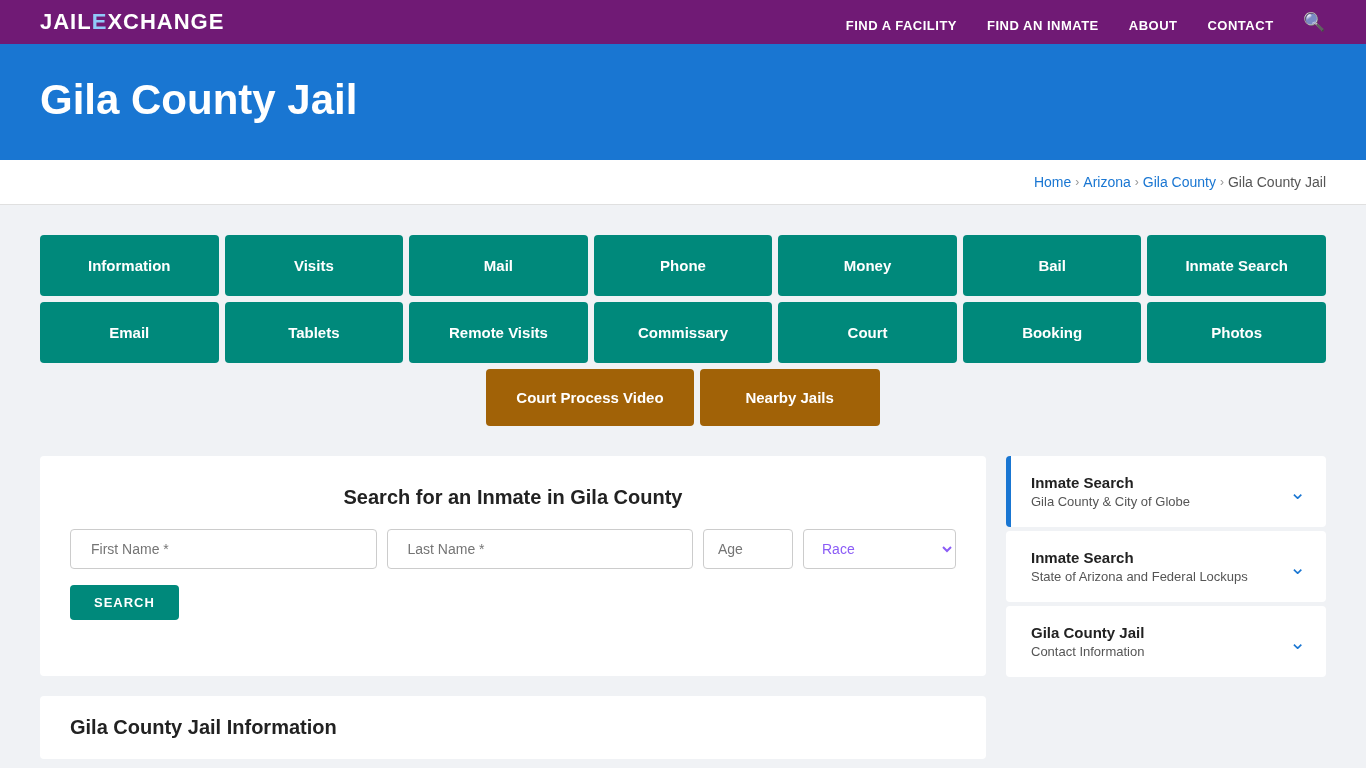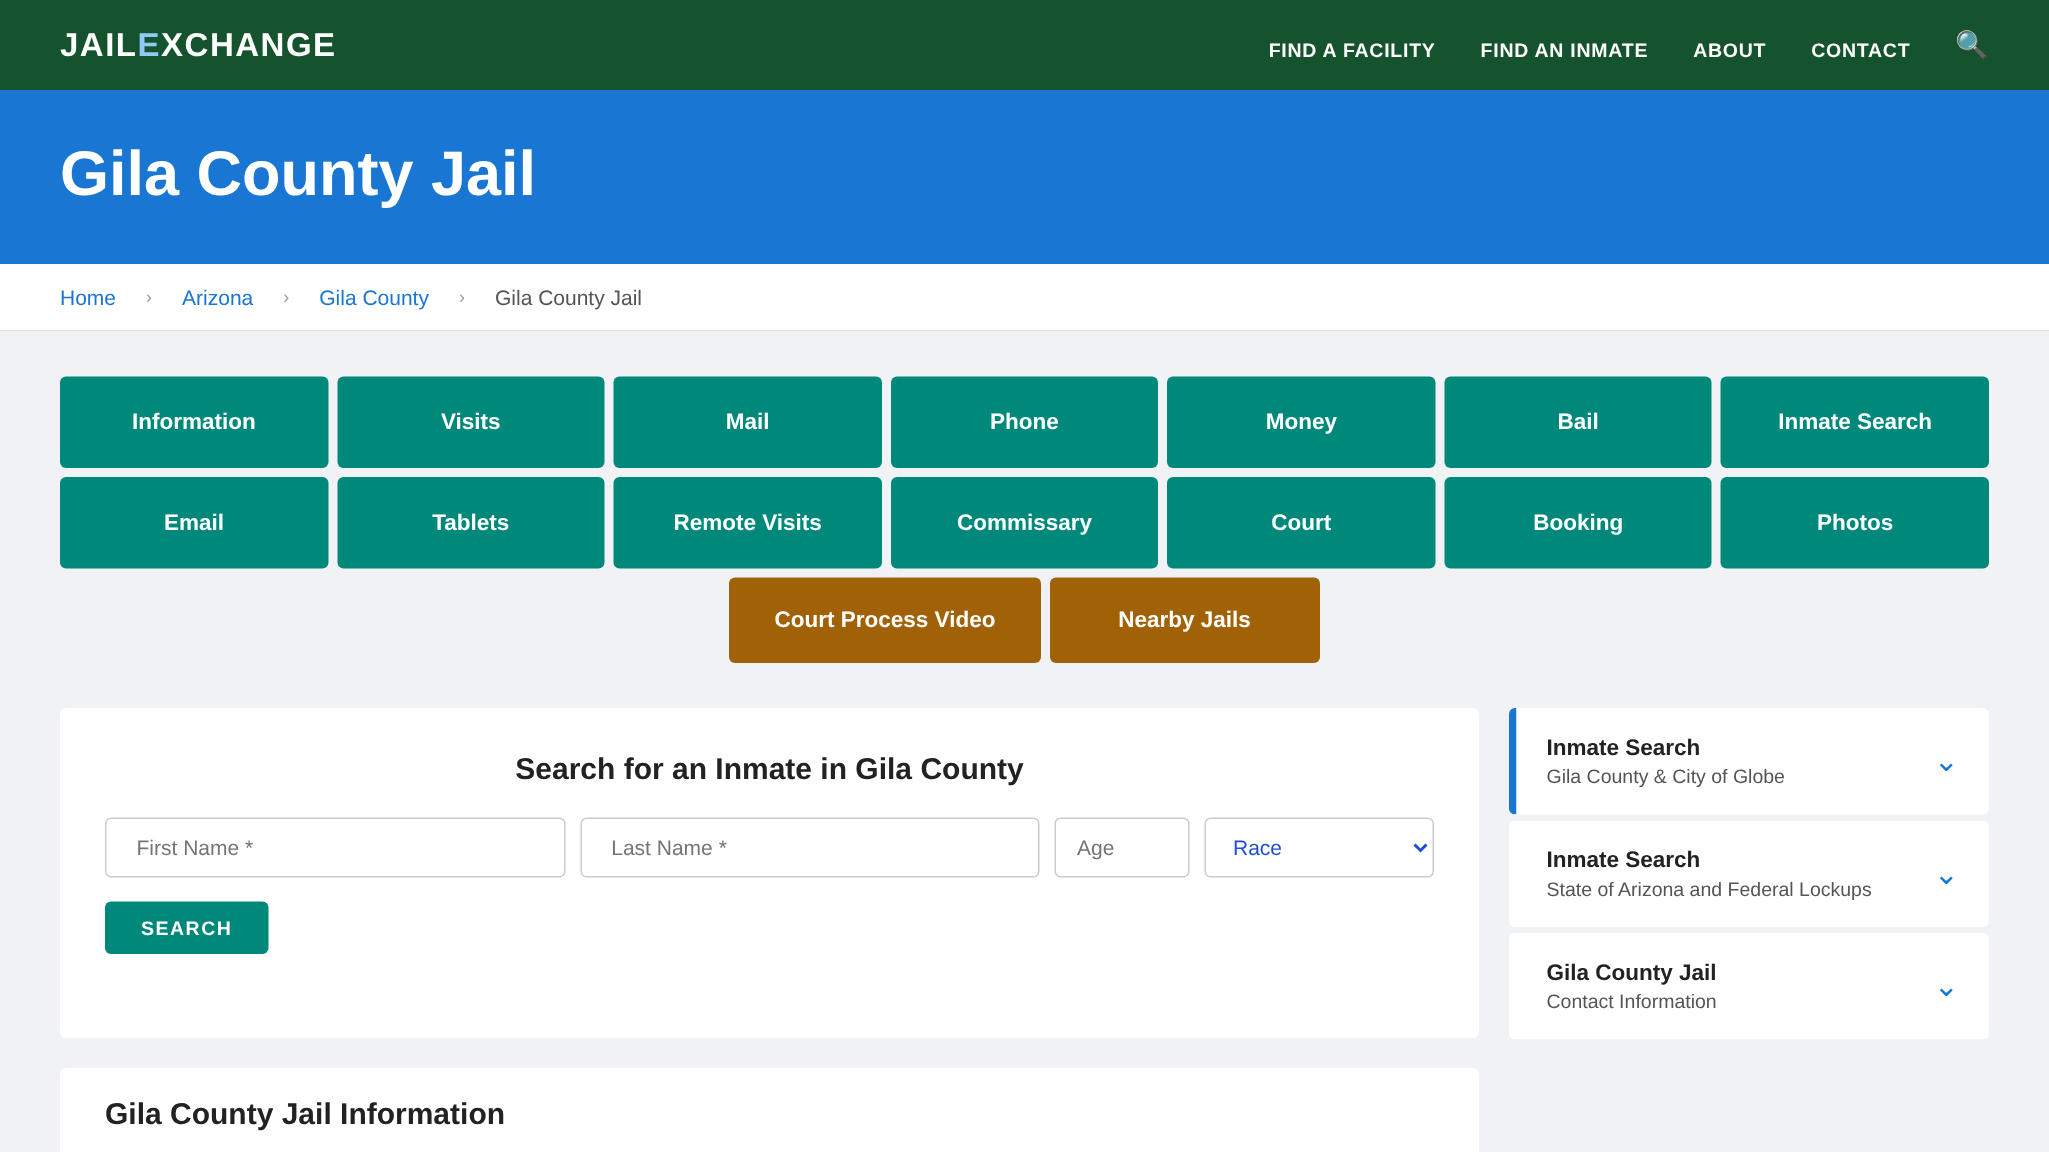--- a/index.html
+++ b/index.html
@@ -1,25 +1,25 @@
 <!DOCTYPE html>
 <html><head>
   <meta charset="utf-8">
   <style>
     * { box-sizing: border-box; margin: 0; padding: 0; }
     body { font-family: Arial, sans-serif; background: #f0f2f5; color: #333; }
 
     
     .navbar {
-      background: #14532d;
+      background: #701a75;
       padding: 0 40px;
       display: flex;
       align-items: center;
       justify-content: space-between;
-      height: 60px;
+      height: 44px;
     }
     .navbar-brand {
       font-size: 22px;
       font-weight: 900;
       color: #fff;
       letter-spacing: 1px;
       text-transform: uppercase;
     }
     .navbar-brand span { color: #fff; }
     .navbar-brand .x { color: #90caf9; }
@@ -56,22 +56,23 @@
 
     
     .breadcrumb-bar {
       background: #fff;
       padding: 14px 40px;
       border-bottom: 1px solid #e0e0e0;
     }
     .breadcrumb {
       display: flex;
       align-items: center;
-      gap: 20px;
+      gap: 4px;
       font-size: 14px;
+      justify-content: flex-end;
     }
     .breadcrumb a {
       color: #1976d2;
       text-decoration: none;
     }
     .breadcrumb .sep {
       color: #999;
       font-size: 12px;
     }
     .breadcrumb .current { color: #555; }
@@ -161,21 +162,21 @@
       font-size: 14px;
       color: #555;
     }
     .search-inputs input.name-field { flex: 1; min-width: 130px; padding-left: 20px; }
     .search-inputs input.age-field { width: 90px; }
     .search-inputs select {
       border: 1px solid #ccc;
       border-radius: 4px;
       padding: 10px 14px;
       font-size: 14px;
-      color: #1d4ed8;
+      color: #8b5cf6;
       min-width: 130px;
       background: #fff;
       cursor: pointer;
     }
     .search-btn {
       background: #00897b;
       color: #fff;
       border: none;
       border-radius: 4px;
       padding: 10px 24px;

